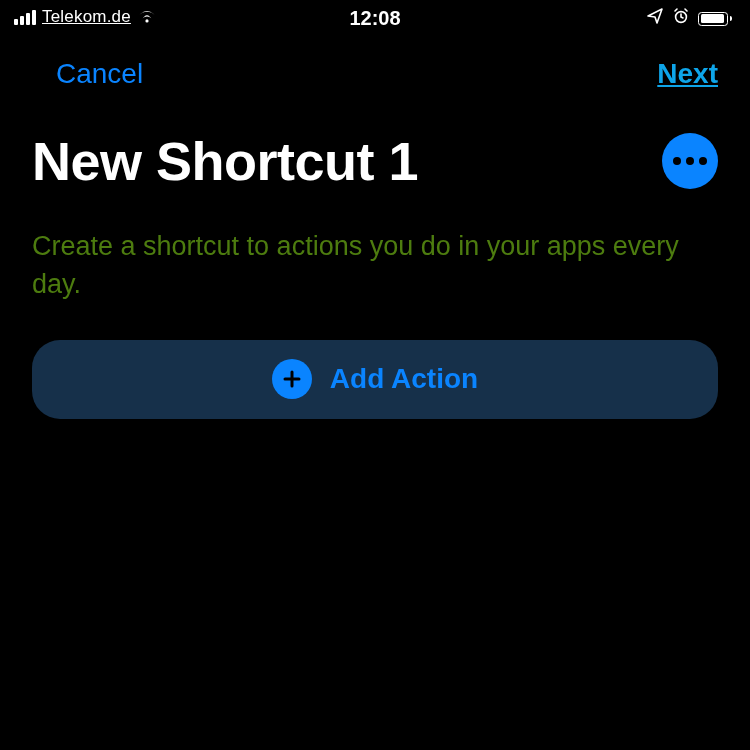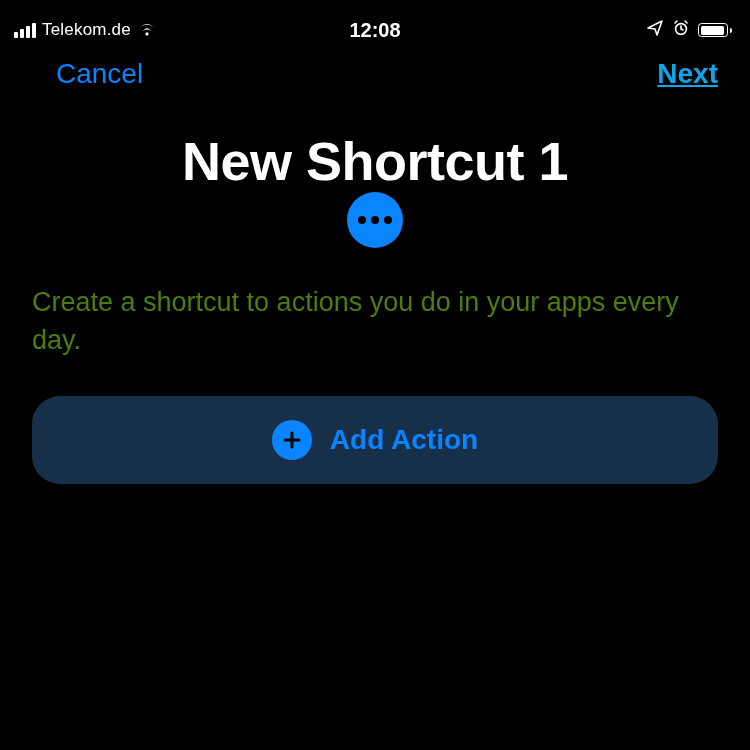--- a/index.html
+++ b/index.html
@@ -7,25 +7,26 @@
       width: 750px;
       height: 750px;
       background: #000;
       font-family: -apple-system, BlinkMacSystemFont, "Helvetica Neue", sans-serif;
       color: #fff;
       overflow: hidden;
     }
     .status-bar {
       height: 44px;
       display: flex;
-      align-items: center;
+      align-items: flex-start;
       justify-content: space-between;
-      padding: 16px 18px 0 14px;
+      padding: 7px 18px 0 14px;
       font-size: 17px;
       font-weight: 500;
+      text-decoration: underline;
     }
     .status-left { display: flex; align-items: center; gap: 6px; }
     .status-right { display: flex; align-items: center; gap: 8px; }
     .signal-bars { display: flex; align-items: flex-end; gap: 2px; }
     .signal-bars span { width: 4px; background: #fff; border-radius: 1px; }
     .signal-bars span:nth-child(1){height:6px}
     .signal-bars span:nth-child(2){height:9px}
     .signal-bars span:nth-child(3){height:12px}
     .signal-bars span:nth-child(4){height:15px}
     .carrier { font-size: 17px; letter-spacing: 0.2px; }
@@ -35,39 +36,38 @@
     .battery-body { width:30px; height:14px; border:1.5px solid #fff; border-radius:3.5px; position:relative; }
     .battery-fill { position:absolute; left:1.5px; top:1.5px; bottom:1.5px; width:23px; background:#fff; border-radius:1.5px; }
     .battery-tip { width:2.5px; height:5px; background:#fff; border-radius:0 2px 2px 0; margin-left:1.5px; }
     .nav-bar {
       display:flex; justify-content:space-between; align-items:center;
       padding: 14px 32px 10px 32px;
     }
     .cancel { color:#0a84ff; font-size:28px; font-weight:400;margin-left:24px; }
     .next { color:#0ea5e9; font-size:28px; font-weight:600;text-decoration:underline; }
     .title-row {
-      display:flex; align-items:center; justify-content:flex-start;
+      display:flex; align-items:center; justify-content:space-between;
       padding: 30px 32px 0 32px;
-      flex-direction: column;
     }
     .title { font-size:54px; font-weight:800; letter-spacing:-0.5px; }
     .more-btn {
       width:56px; height:56px; border-radius:50%; background:#0a84ff;
       display:flex; align-items:center; justify-content:center; gap:5px;
     }
     .more-btn span { width:8px; height:8px; border-radius:50%; background:#000; }
     .description {
       color:#4d7c0f; font-size:27px; line-height:1.4;
       padding: 36px 32px 0 32px; font-weight:400;
     }
     .add-action {
       margin: 36px 32px 0 32px;
       background:#16304a;
       border-radius:28px;
-      height:88px;
+      height:79px;
       display:flex; align-items:center; justify-content:center; gap:18px;
     }
     .plus-circle {
       width:40px; height:40px; border-radius:50%; background:#0a84ff;
       display:flex; align-items:center; justify-content:center;
     }
     .plus-circle svg { display:block; }
     .add-label { color:#0a84ff; font-size:28px; font-weight:600; }
   </style>
 </head>

